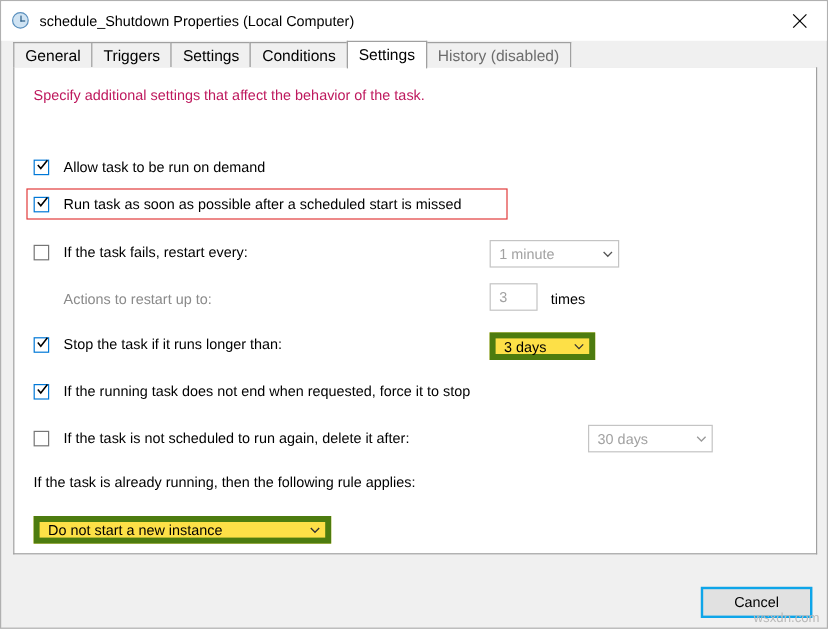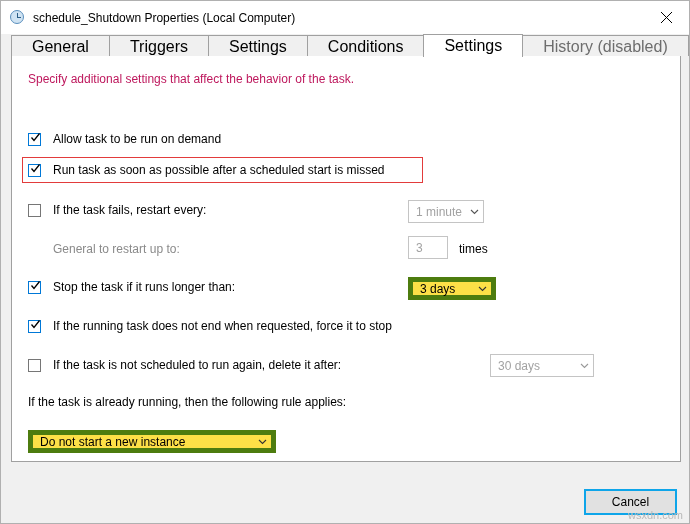--- a/index.html
+++ b/index.html
@@ -86,22 +86,22 @@
     position: relative;
     height: 22px;
     margin: 0 9px 0 10px;
     display: flex;
     align-items: flex-end;
     border-bottom: 1px solid #a0a0a0;
   }
   .tab {
     height: 21px;
     line-height: 21px;
-    padding: 0 20px;
-    font-size: 16px;
+    padding: 0 9px;
+    font-size: 13px;
     color: #000;
     background: #f0f0f0;
     border: 1px solid #a0a0a0;
     border-bottom: none;
     margin-right: -1px;
     box-sizing: border-box;
     white-space: nowrap;
   }
   .tab.selected {
     background: #ffffff;
@@ -307,30 +307,30 @@
             </svg>
         </span>
       </span>
       <span class="cb-label">Run task as soon as possible after a scheduled start is missed</span>
     </div>
 
     <div class="cb-wrap" style="left:16px; top:147px;">
       <span class="checkbox off"></span>
       <span class="cb-label">If the task fails, restart every:</span>
     </div>
-    <div class="combo dim" style="left:396px; top:144px; width:76px;">
+    <div class="combo dim" style="left:396px; top:144px; width:108px;">
       <span class="combo-text">1 minute</span>
       <span class="arrow">
         <svg width="9" height="6" viewBox="0 0 9 6">
             <polyline points="1,1 4.5,4.5 8,1" fill="none" stroke="#555" stroke-width="1.1"></polyline>
           </svg>
       </span>
     </div>
 
-    <div class="plain-text dim" style="left:41px; top:186px;">General to restart up to:</div>
+    <div class="plain-text dim" style="left:41px; top:186px;">Actions to restart up to:</div>
     <div class="numbox" style="left:396px; top:180px; width:40px;">
       <span>3</span>
     </div>
     <div class="plain-text" style="left:447px; top:186px;">times</div>
 
     <div class="cb-wrap" style="left:16px; top:224px;">
       <span class="checkbox">
         <span class="tick">
           <svg width="11" height="11" viewBox="0 0 11 11">
               <polyline points="1.5,5.5 4,8.5 9.5,1.5" fill="none" stroke="#000" stroke-width="1.3"></polyline>

